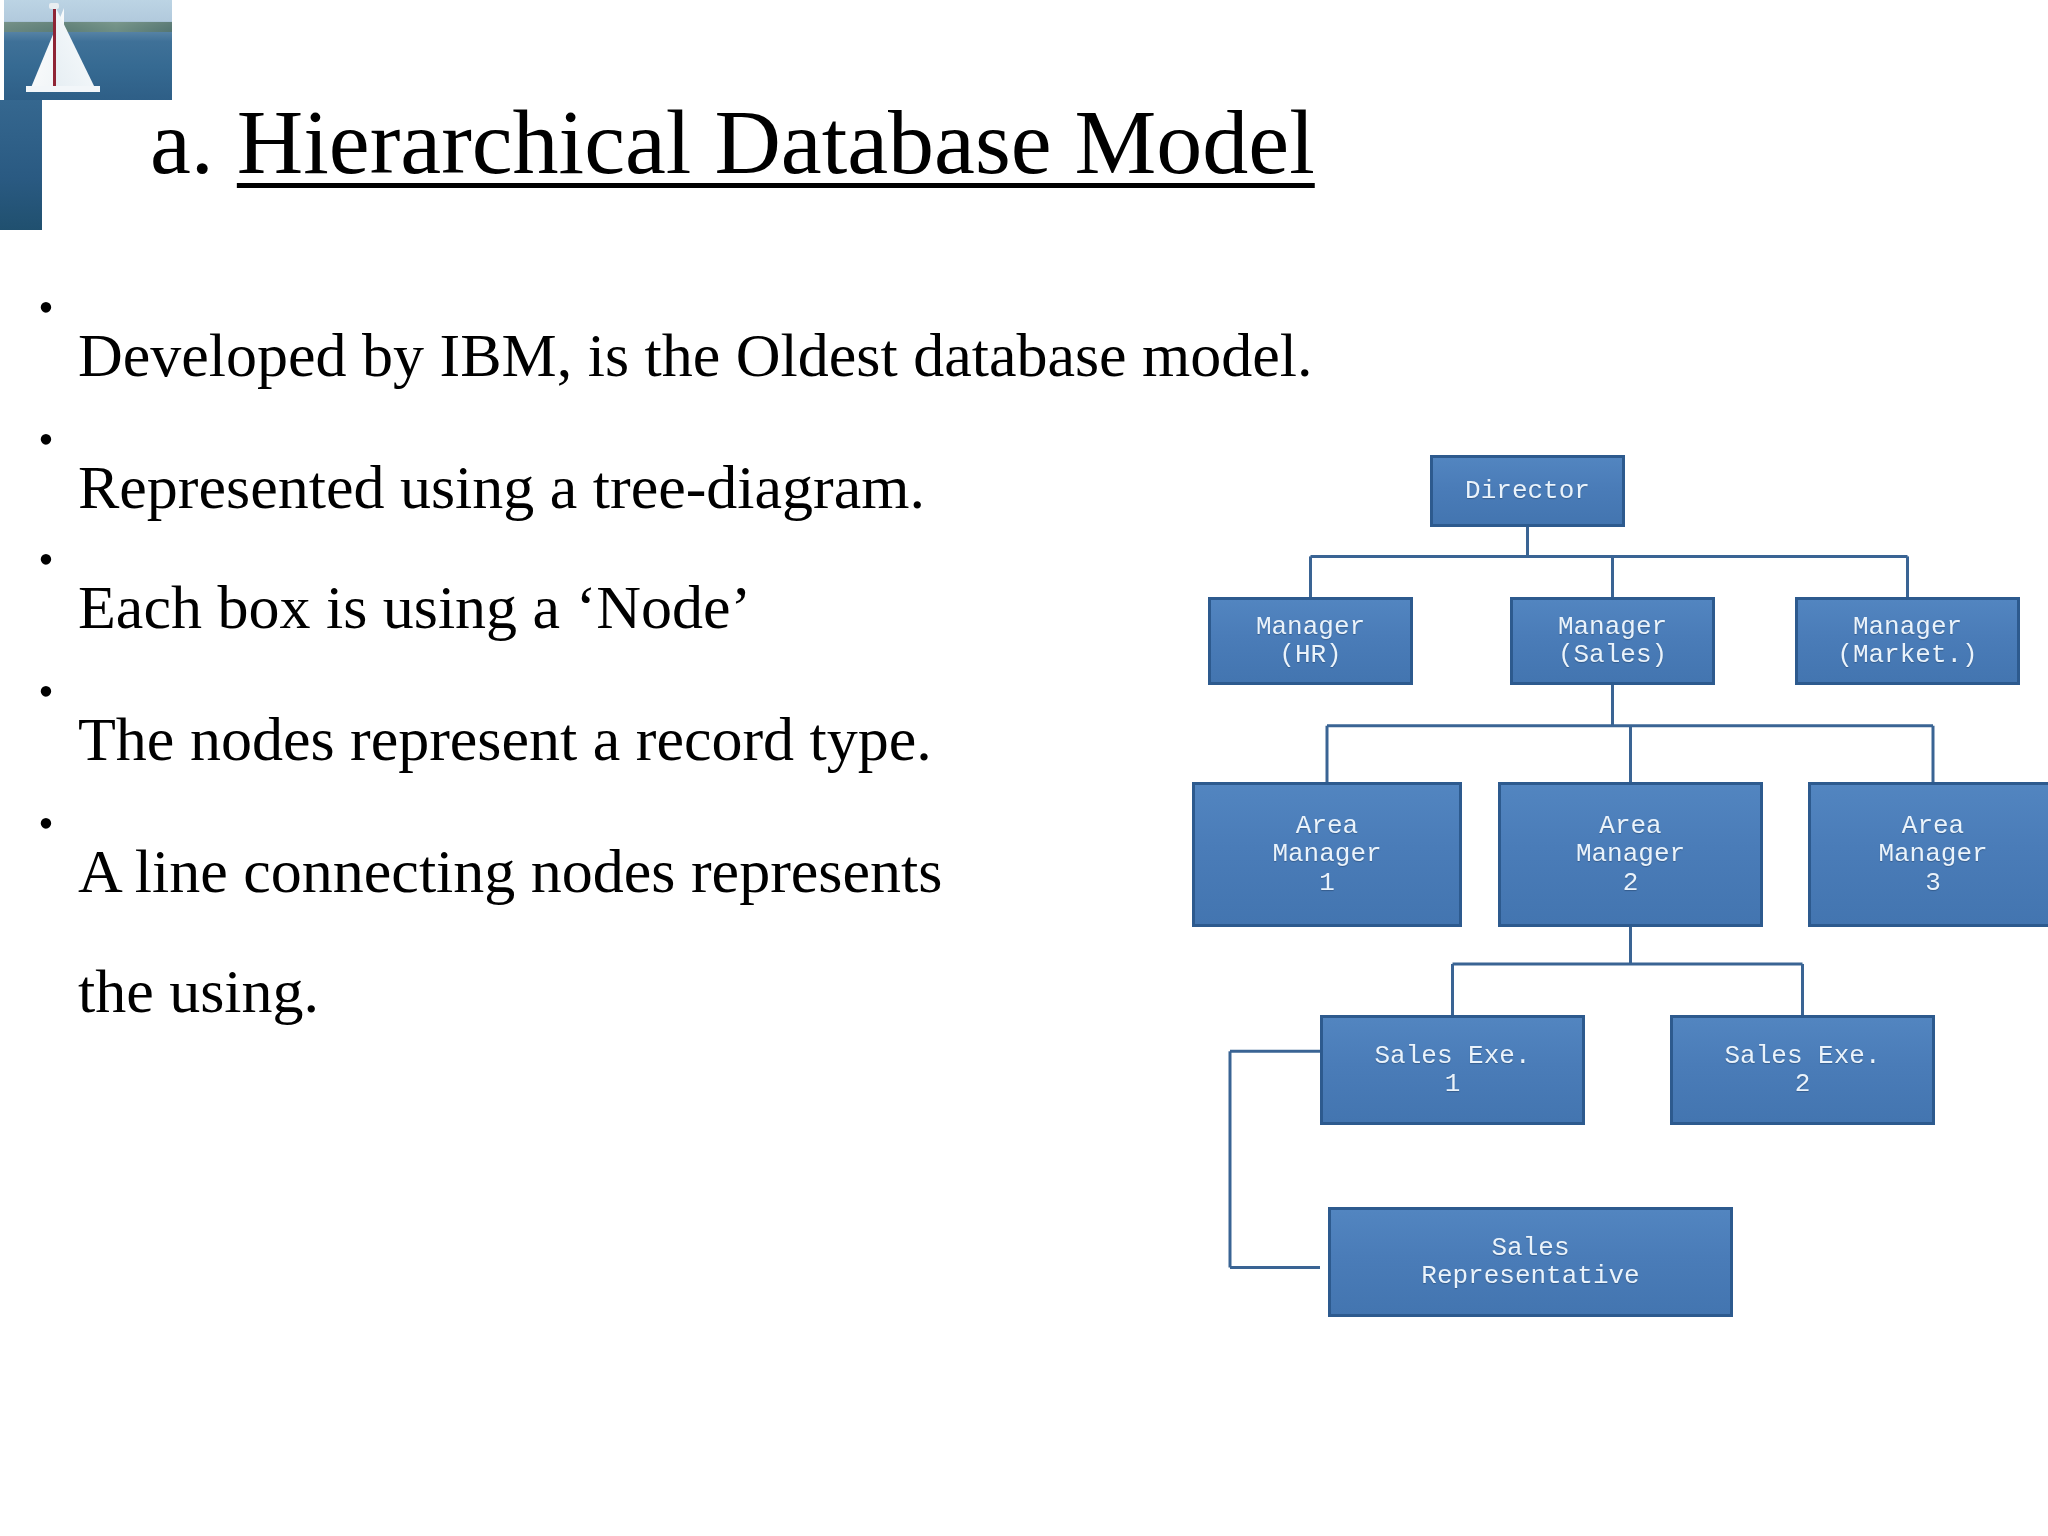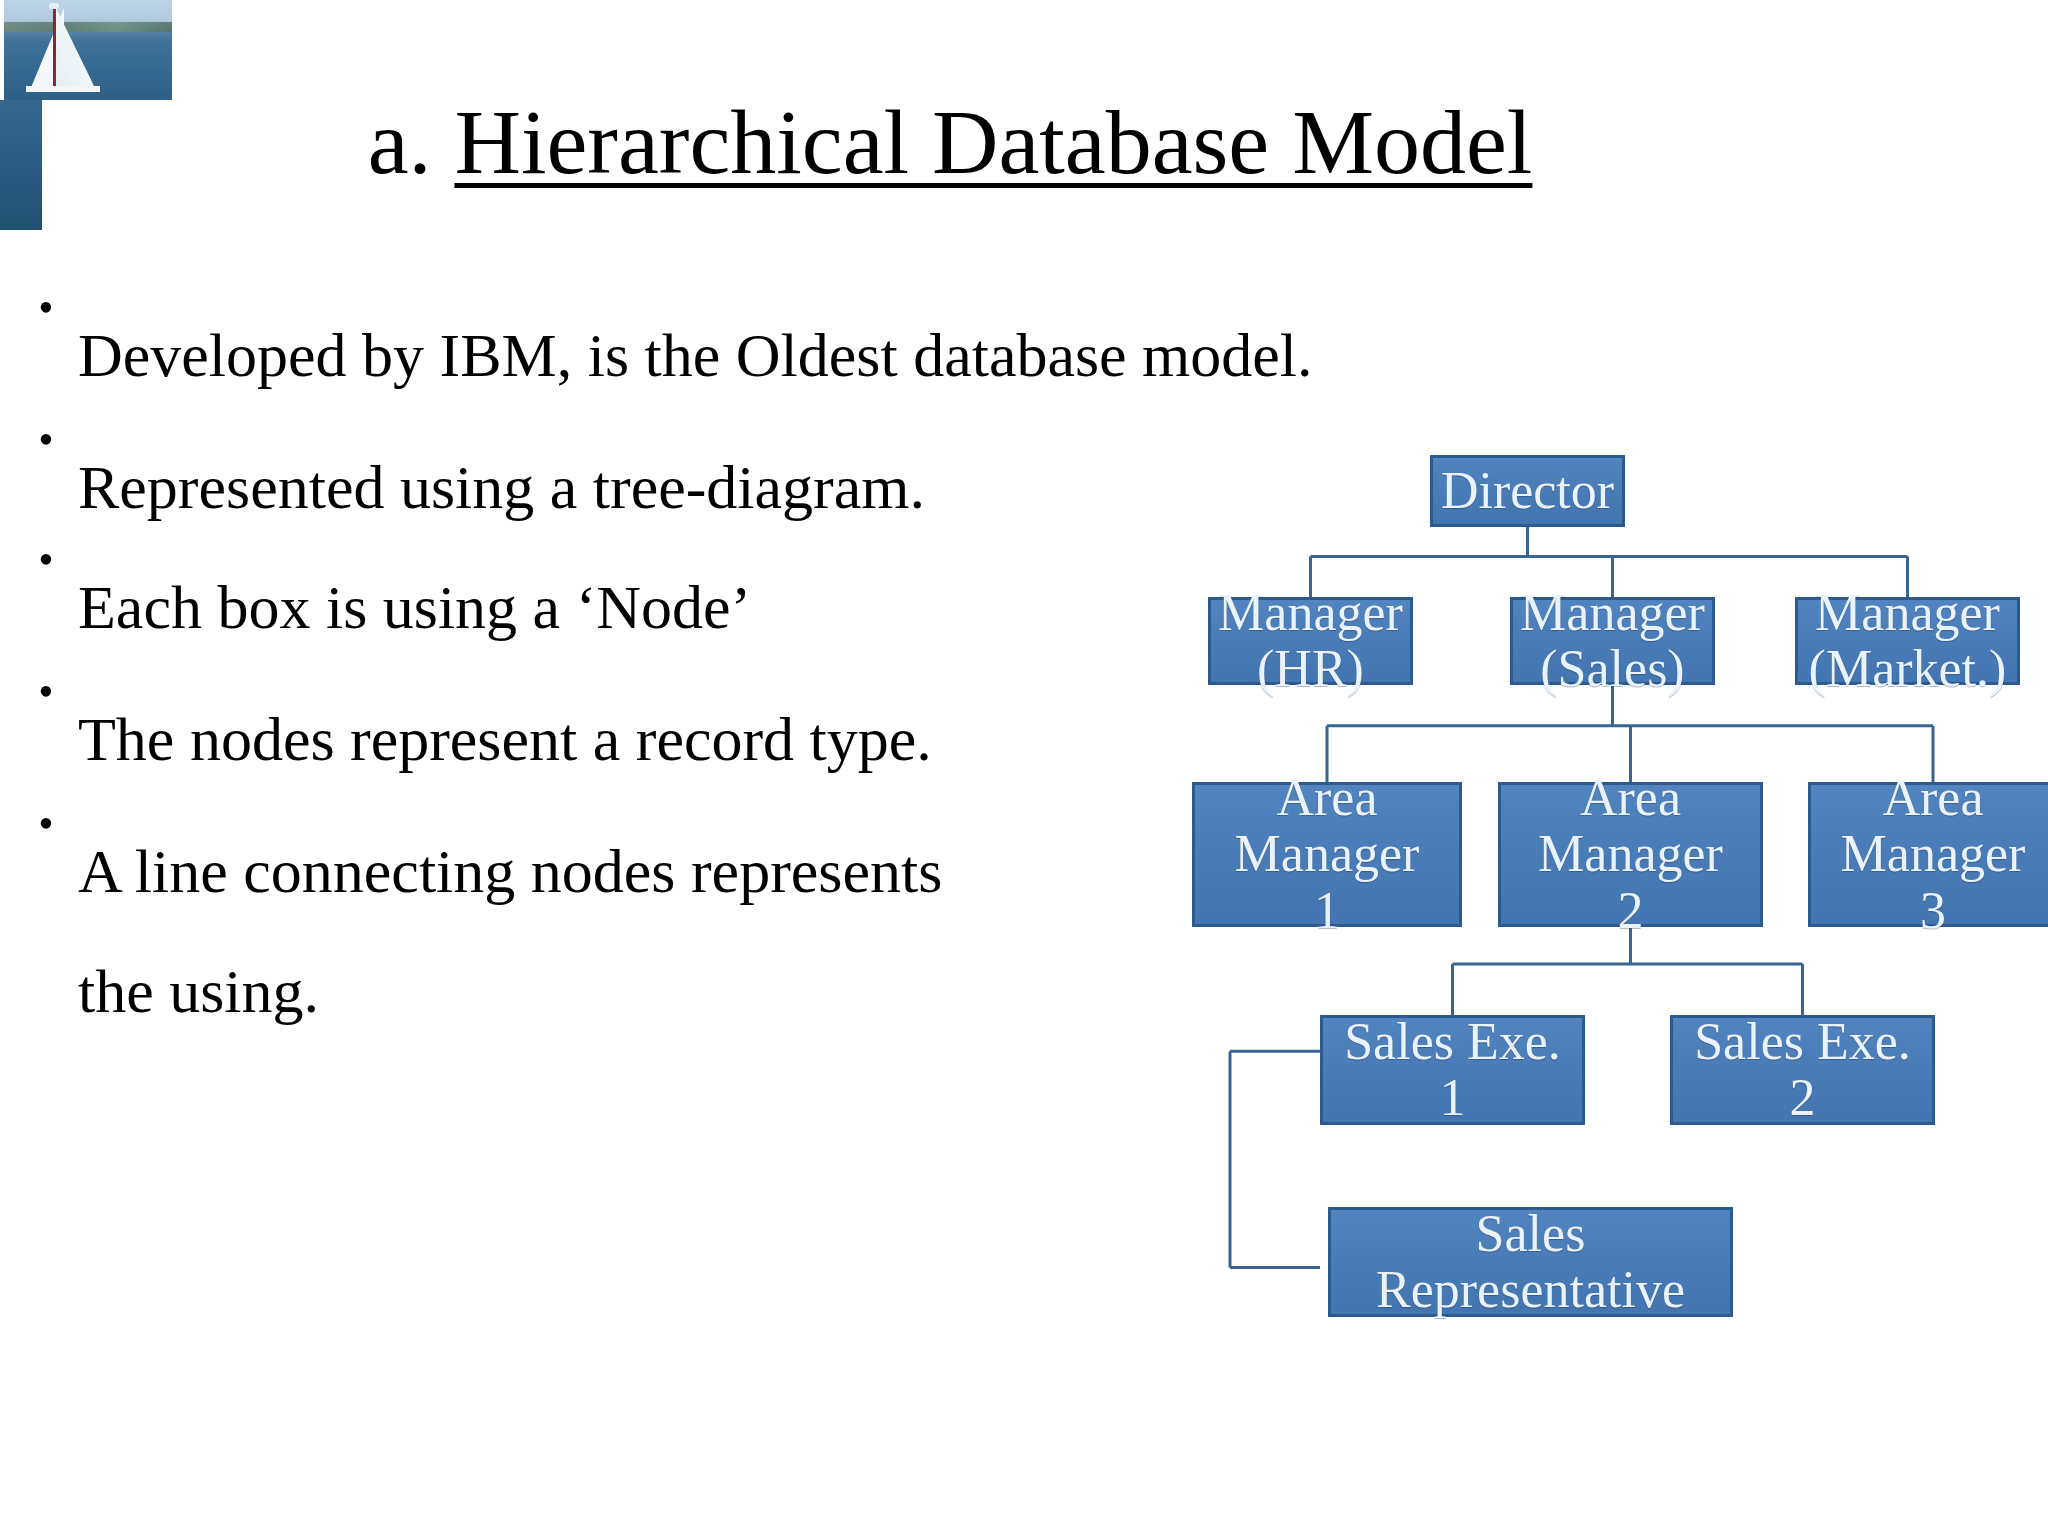--- a/index.html
+++ b/index.html
@@ -85,21 +85,21 @@
     width: 130px; height: 50px;
     background: #ffffff;
   }
 
   
   #title {
     position: absolute;
     left: 150px;
     top: 96px;
     width: 1600px;
-    text-align: center;
+    text-align: left;
     font-family: "Liberation Serif", serif;
     font-size: 92px;
     line-height: 1.02;
     color: #000000;
     white-space: nowrap;
   }
   #title .lead { }
   #title .underlined {
     text-decoration: underline;
     text-underline-offset: 10px;
@@ -150,22 +150,22 @@
     left: 0; top: 0;
     width: 880px;
     height: 1080px;
   }
   .node {
     position: absolute;
     box-sizing: border-box;
     background: linear-gradient(to bottom, #5285c0 0%, #4a7cb8 45%, #4375b0 100%);
     border: 3px solid #2d5a8e;
     color: #eaf3fb;
-    font-family: Liberation Serif, serif;
-    font-size: 52px;
+    font-family: Liberation Mono, monospace;
+    font-size: 26px;
     line-height: 1.08;
     display: flex;
     align-items: center;
     justify-content: center;
     text-align: center;
     white-space: pre-line;
     text-shadow: 0 1px 1px rgba(20,40,70,.35);
   }
 </style>
 </head>

